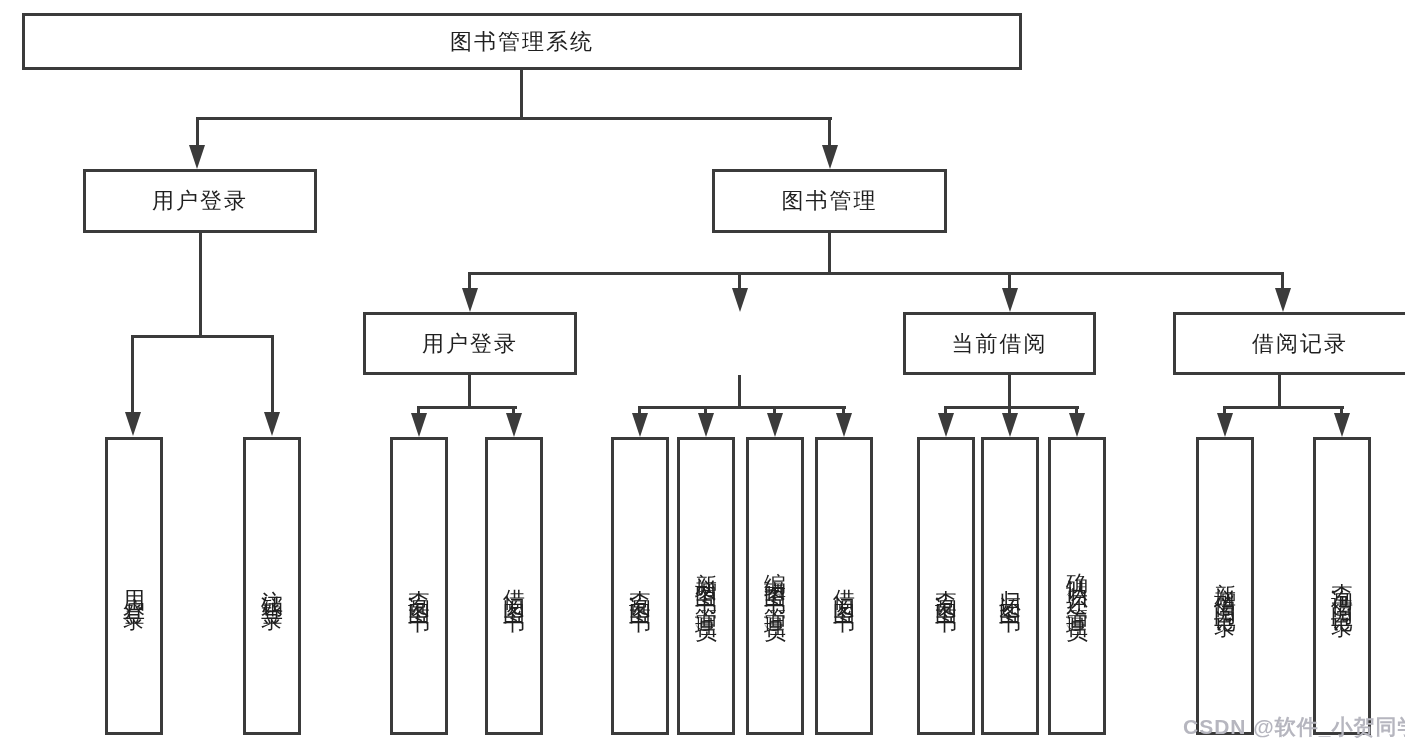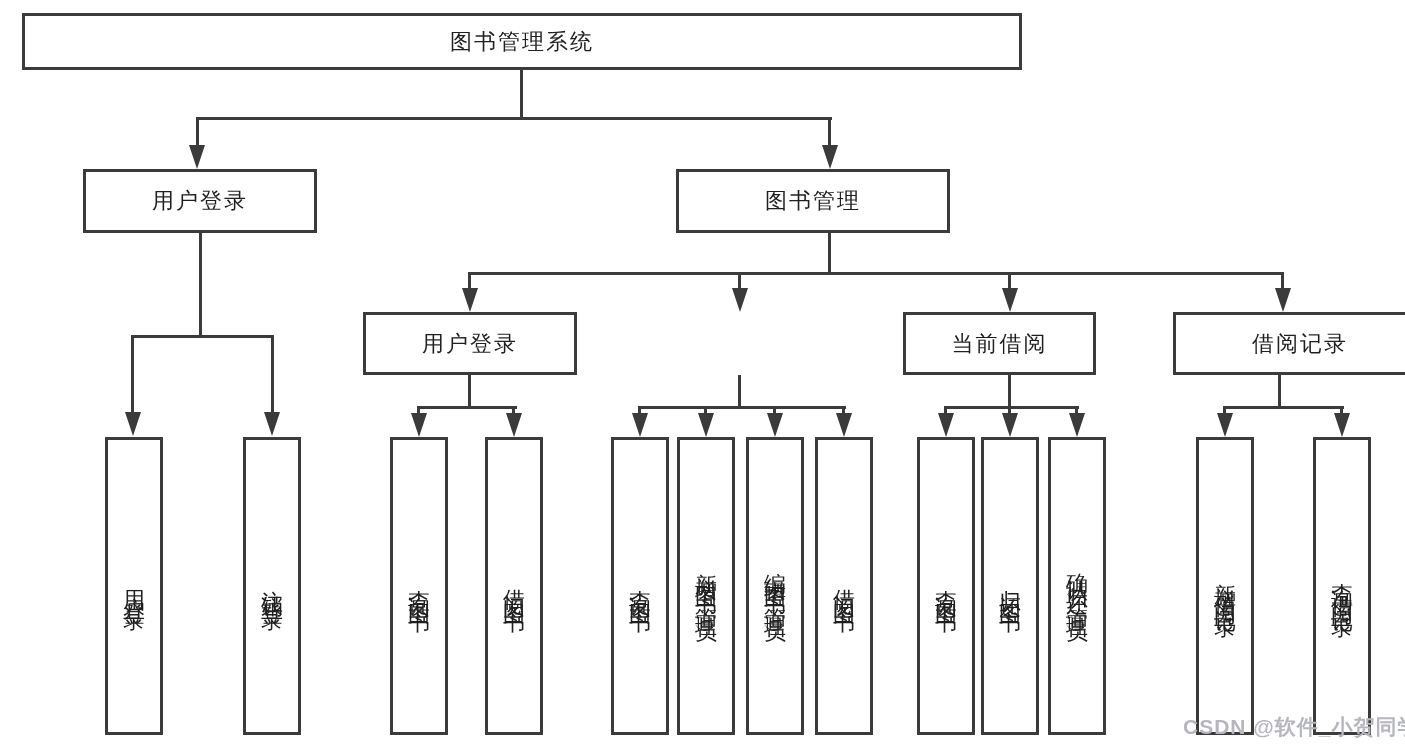--- a/index.html
+++ b/index.html
@@ -66,21 +66,21 @@
   <div class="vl" style="left:520px;top:69px;height:49px"></div>
   <div class="hl" style="left:196px;top:117px;width:636px"></div>
   <div class="vl" style="left:196px;top:118px;height:28px"></div>
   <div class="arrow" style="left:189px;top:145px"></div>
   <div class="vl" style="left:828px;top:118px;height:28px"></div>
   <div class="arrow" style="left:822px;top:145px"></div>
 
   <div class="box" style="left:83px;top:169px;width:234px;height:64px">
     <span class="lbl">用户登录</span>
   </div>
-  <div class="box" style="left:676px;top:169px;width:274px;height:64px">
+  <div class="box" style="left:712px;top:169px;width:235px;height:64px">
     <span class="lbl">图书管理</span>
   </div>
 
   <div class="vl" style="left:199px;top:232px;height:104px"></div>
   <div class="hl" style="left:131px;top:335px;width:143px"></div>
   <div class="vl" style="left:131px;top:336px;height:77px"></div>
   <div class="arrow" style="left:125px;top:412px"></div>
   <div class="vl" style="left:271px;top:336px;height:77px"></div>
   <div class="arrow" style="left:264px;top:412px"></div>
 

